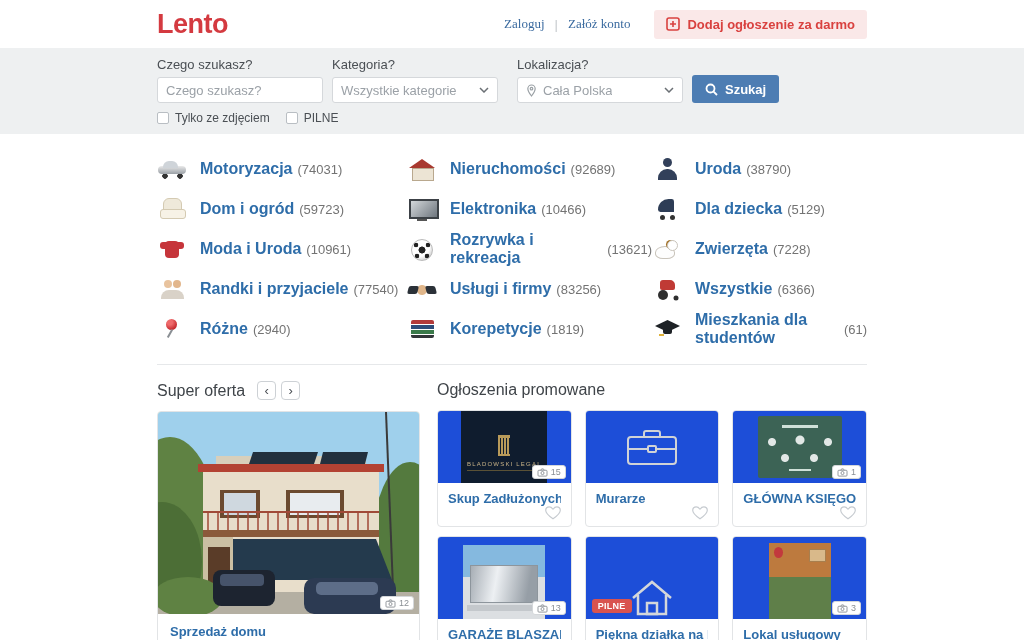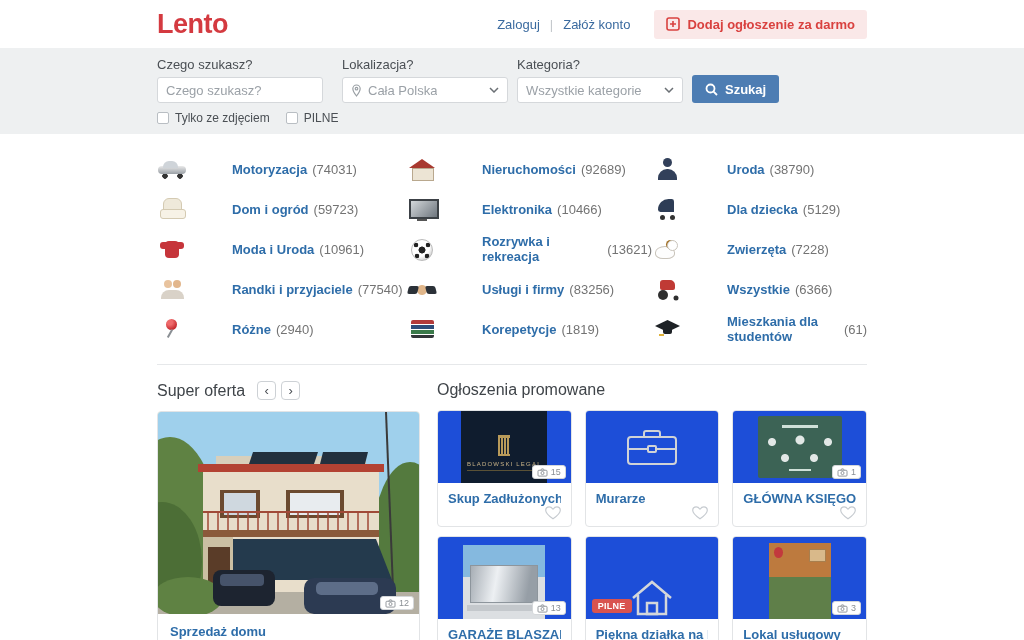--- a/index.html
+++ b/index.html
@@ -7,21 +7,21 @@
     margin: 0; width: 1024px; height: 640px; overflow: hidden;
     font-family: "Liberation Sans", sans-serif; background: #fff; color: #3f4449;
   }
   .container { width: 710px; margin: 0 auto; }
 
   
   .topbar { height: 48px; display: flex; align-items: center; background: #fff; }
   .topbar .container { display: flex; align-items: center; justify-content: space-between; }
   .logo { font-size: 27px; font-weight: 800; color: #d43a40; letter-spacing: -0.5px; text-decoration: none; }
   .auth { display: flex; align-items: center; gap: 10px; font-size: 13px; }
-  .auth a { color: #3a6a9f; text-decoration: none; }
+  .auth a { color: #3a6a9f; text-decoration: none; font-family: Liberation Serif, serif; }
   .sep { color: #c4c8cc; }
   .add-btn { display: flex; align-items: center; gap: 7px; background: #fae8e8; color: #d9413f;
     font-weight: 700; font-size: 13px; padding: 7px 12px; border-radius: 3px; margin-left: 14px;
     border: none; cursor: pointer; font-family: inherit; }
 
   
   .searchbar { background: #eef0f1; padding: 9px 0 9px; }
   .fields { display: flex; align-items: flex-end; }
   .fgroup { display: flex; flex-direction: column; gap: 5px; margin-right: 9px; }
   .fgroup.loc { margin-left: 10px; }
@@ -39,21 +39,21 @@
     cursor: pointer; font-family: inherit; }
   .checks { display: flex; align-items: center; margin-top: 8px; font-size: 12px; color: #4a4f54; }
   .cb { width: 12px; height: 12px; background: #fff; border: 1px solid #b9bec3; border-radius: 2px;
     margin-right: 6px; cursor: pointer; flex: 0 0 12px; }
   .cb2 { margin-left: 16px; }
 
   
   .categories { padding: 15px 0 8px; }
   #cat-grid { display: grid; grid-template-columns: 250px 245px 215px; }
   .cat-item { display: flex; align-items: center; height: 40px; text-decoration: none; cursor: pointer; }
-  .cat-label { color: #2e6da9; font-weight: 700; font-size: 13px; margin-left: 32px; }
+  .cat-label { color: #2e6da9; font-weight: 700; font-size: 16px; }
   .cat-count { color: #737373; font-size: 13px; margin-left: 5px; text-align: center; }
 
   
   .cicon { width: 30px; height: 24px; position: relative; margin-right: 13px; flex: 0 0 30px; display: inline-block; }
   .car-icon { background:
       radial-gradient(circle at 8px 19px, #333 2.5px, transparent 3px),
       radial-gradient(circle at 23px 19px, #333 2.5px, transparent 3px); }
   .car-icon::before { content:""; position:absolute; left:1px; right:1px; top:9px; height:8px;
       background:linear-gradient(#e9e9e9,#9aa0a6); border-radius:5px; }
   .car-icon::after { content:""; position:absolute; left:6px; top:4px; width:15px; height:7px;
@@ -211,41 +211,41 @@
   </div>
 </header>
 
 <section class="searchbar">
   <div class="container">
     <div class="fields">
       <div class="fgroup">
         <label class="flabel">Czego szukasz?</label>
         <input class="finput" type="text" placeholder="Czego szukasz?" style="">
       </div>
+      <div class="fgroup">
+        <label class="flabel">Kategoria?</label>
+        <div class="fselect">
+          <span class="sel-left">
+              <span>Wszystkie kategorie</span>
+            </span>
+          <svg width="10" height="6" viewBox="0 0 10 6" fill="none" stroke="#6b7075" stroke-width="1.5">
+              <polyline points="1,1 5,5 9,1"></polyline>
+            </svg>
+        </div>
+      </div>
       <div class="fgroup loc">
         <label class="flabel">Lokalizacja?</label>
         <div class="fselect">
           <span class="sel-left">
             <svg width="11" height="13" viewBox="0 0 12 14" fill="none" stroke="#9aa0a5" stroke-width="1.3">
               <path d="M6 1C3.8 1 2 2.8 2 5c0 2.9 4 8 4 8s4-5.1 4-8c0-2.2-1.8-4-4-4z"></path>
                 <circle cx="6" cy="5" r="1.4"></circle>
             </svg>
             <span>Cała Polska</span>
           </span>
-          <svg width="10" height="6" viewBox="0 0 10 6" fill="none" stroke="#6b7075" stroke-width="1.5">
-              <polyline points="1,1 5,5 9,1"></polyline>
-            </svg>
-        </div>
-      </div>
-      <div class="fgroup">
-        <label class="flabel">Kategoria?</label>
-        <div class="fselect">
-          <span class="sel-left">
-              <span>Wszystkie kategorie</span>
-            </span>
           <svg width="10" height="6" viewBox="0 0 10 6" fill="none" stroke="#6b7075" stroke-width="1.5">
               <polyline points="1,1 5,5 9,1"></polyline>
             </svg>
         </div>
       </div>
       <button class="szukaj">
         <svg width="13" height="13" viewBox="0 0 13 13" fill="none" stroke="#fff" stroke-width="1.8">
           <circle cx="5.5" cy="5.5" r="4"></circle>
             <path d="M8.6 8.6L12 12"></path>
         </svg>

